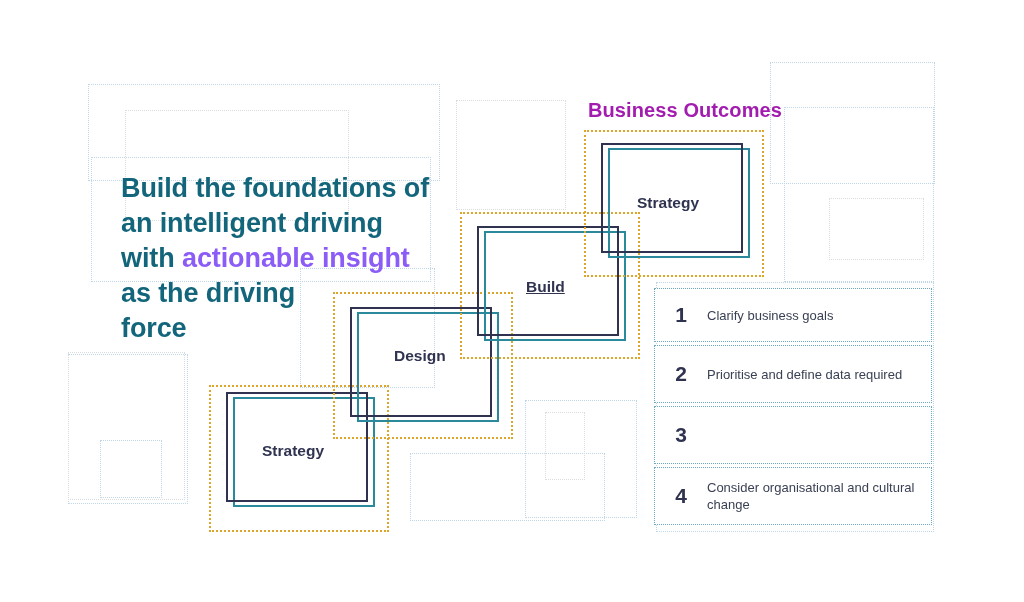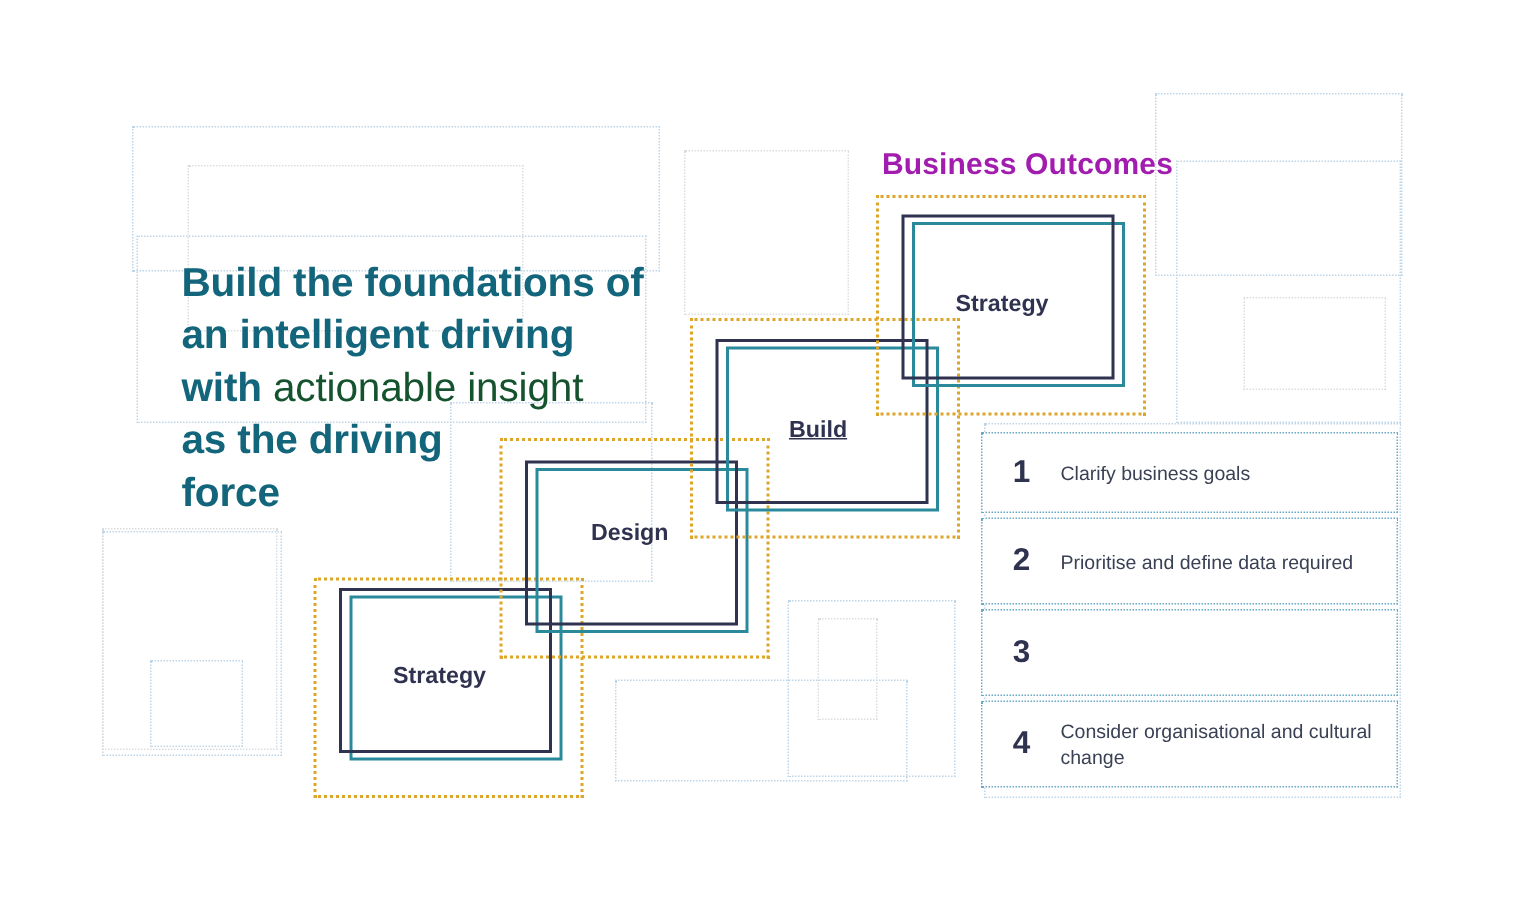--- a/index.html
+++ b/index.html
@@ -34,21 +34,21 @@
     left: 100px;
     top: 171px;
     width: 350px;
     font-size: 27px;
     line-height: 35px;
     color: #12657a;
     font-weight: 600;
     letter-spacing: -0.1px;
     margin-left: 21px;
   }
-  #headline .strong { font-weight: 400; color: #14532d; }
+  #headline .strong { font-weight: 700; color: #8b5cf6; }
 
   
   #outcomes-label {
     position: absolute;
     left: 588px;
     top: 99px;
     font-size: 20px;
     font-weight: 700;
     color: #a21caf;
     letter-spacing: 0.1px;

